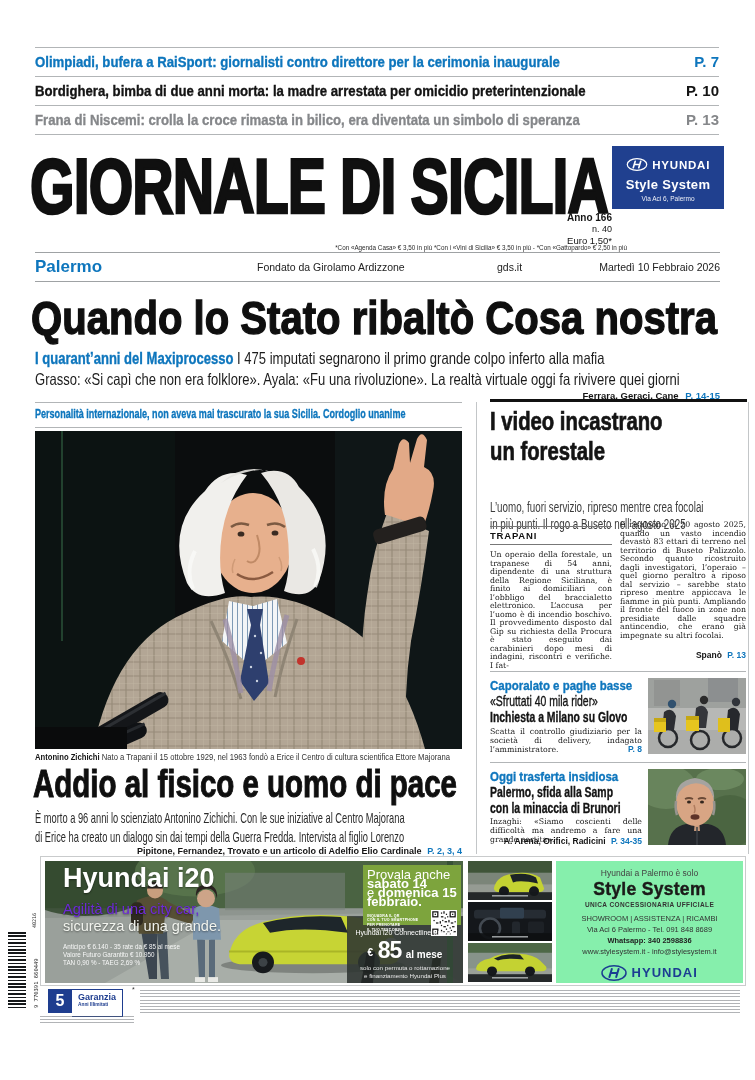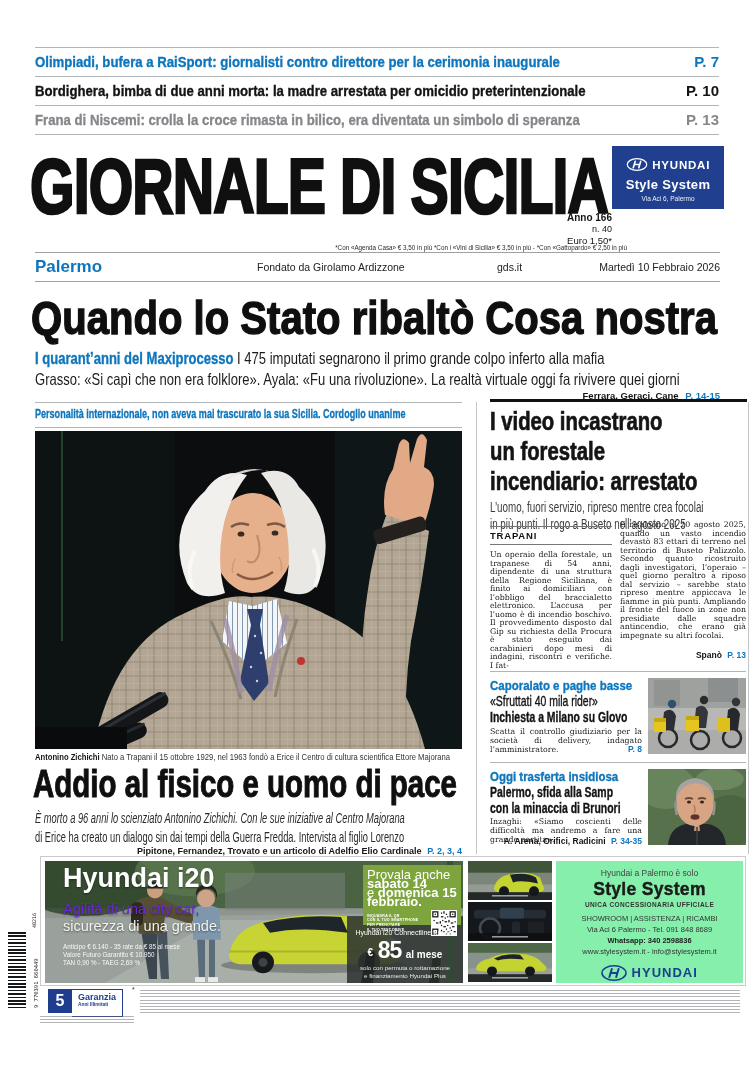--- a/index.html
+++ b/index.html
@@ -167,31 +167,30 @@
   </svg>
 
   <div class="abs" style="left:35px;top:752px;font-size:8.5px;color:#333;">
     <span class="cx sx90"><span class="b" style="color:#141414">Antonino Zichichi</span><span> Nato a Trapani il 15 ottobre 1929, nel 1963 fondò a Erice il Centro di cultura scientifica Ettore Majorana</span></span>
   </div>
 
   <svg width="430" height="48" style="position:absolute;left:33px;top:761px;overflow:visible">
     <text x="0" y="36" textLength="424" lengthAdjust="spacingAndGlyphs" style="font:700 38px 'Liberation Sans',sans-serif;fill:#0f0f0f;stroke:#0f0f0f;stroke-width:1">Addio al fisico e uomo di pace</text>
   </svg>
 
-  <div class="abs" style="left:35px;top:809px;font-size:15px;color:#2b2b2b;font-style:italic;"><span class="cx sx62">È morto a 96 anni lo scienziato Antonino Zichichi. Con le sue iniziative al Centro Majorana</span></div>
+  <div class="abs" style="left:35px;top:809px;font-size:15px;color:#2b2b2b;"><span class="cx sx62">È morto a 96 anni lo scienziato Antonino Zichichi. Con le sue iniziative al Centro Majorana</span></div>
   <div class="abs" style="left:35px;top:828px;font-size:15px;color:#2b2b2b;"><span class="cx sx62">di Erice ha creato un dialogo sin dai tempi della Guerra Fredda. Intervista al figlio Lorenzo</span></div>
   <div class="abs" style="top:846px;right:293px;font-size:9px;white-space:nowrap;">
     <span class="b">Pipitone, Fernandez, Trovato e un articolo di Adelfio Elio Cardinale</span>
     <span class="b blue" style="margin-left:3px">P. 2, 3, 4</span>
   </div>
 
   <div class="abs" style="left:490px;top:399px;width:257px;height:3px;background:#111;"></div>
   <div class="abs" style="left:490px;top:406px;font-size:26px;font-weight:700;"><span class="cx sx78 heavy2">I video incastrano</span></div>
   <div class="abs" style="left:490px;top:436px;font-size:26px;font-weight:700;"><span class="cx sx78 heavy2">un forestale</span></div>
-  <div class="abs" style="left:490px;top:466px;font-size:26px;font-weight:700;"><span class="cx sx78 heavy2">incendiario: arrestato</span></div>
 
   <div class="abs" style="left:490px;top:499px;font-size:14px;color:#3c3c3c;"><span class="cx sx70">L’uomo, fuori servizio, ripreso mentre crea focolai</span></div>
   <div class="abs" style="left:490px;top:516px;font-size:14px;color:#3c3c3c;"><span class="cx sx70">in più punti. Il rogo a Buseto nell’agosto 2025</span></div>
 
   <div class="rule" style="left:490px;top:526px;width:122px;background:#777;"></div>
   <div class="abs" style="left:490px;top:530px;font-size:9.5px;font-weight:bold;letter-spacing:.8px;color:#111;">TRAPANI</div>
   <div class="rule" style="left:490px;top:544px;width:122px;background:#777;"></div>
 
   <div class="abs bodytxt" style="left:490px;top:551px;width:122px;">Un operaio della forestale, un trapanese di 54 anni, dipendente di una struttura della Regione Siciliana, è finito ai domiciliari con l’obbligo del braccialetto elettronico. L’accusa per l’uomo è di incendio boschivo. Il provvedimento disposto dal Gip su richiesta della Procura è stato eseguito dai carabinieri dopo mesi di indagini, riscontri e verifiche. I fat-</div>
   <div class="abs bodytxt" style="left:620px;top:521px;width:126px;">ti risalgono al 20 agosto 2025, quando un vasto incendio devastò 83 ettari di terreno nel territorio di Buseto Palizzolo. Secondo quanto ricostruito dagli investigatori, l’operaio – quel giorno peraltro a riposo dal servizio – sarebbe stato ripreso mentre appiccava le fiamme in più punti. Ampliando il fronte del fuoco in zone non presidiate dalle squadre antincendio, che erano già impegnate su altri focolai.</div>

